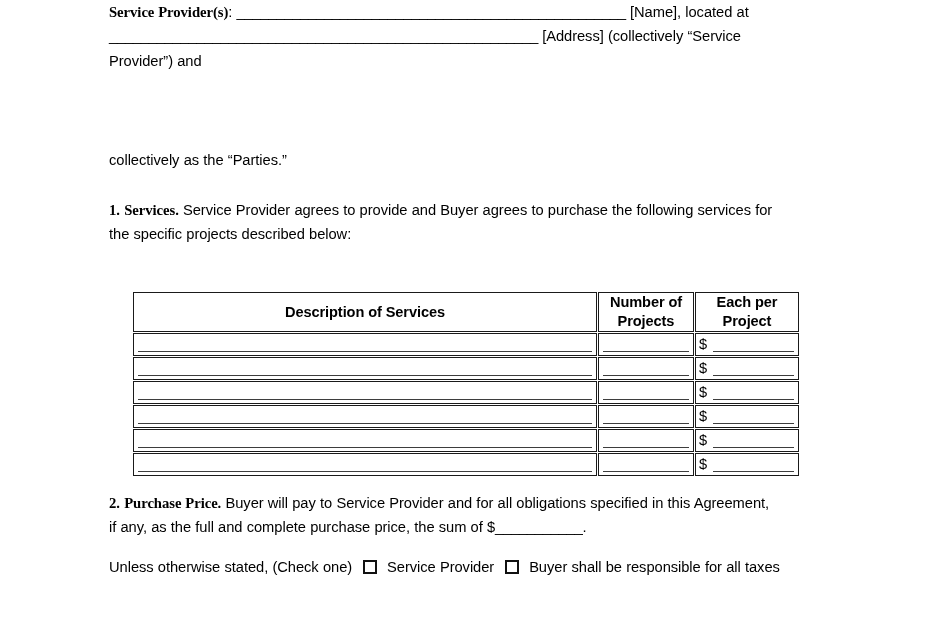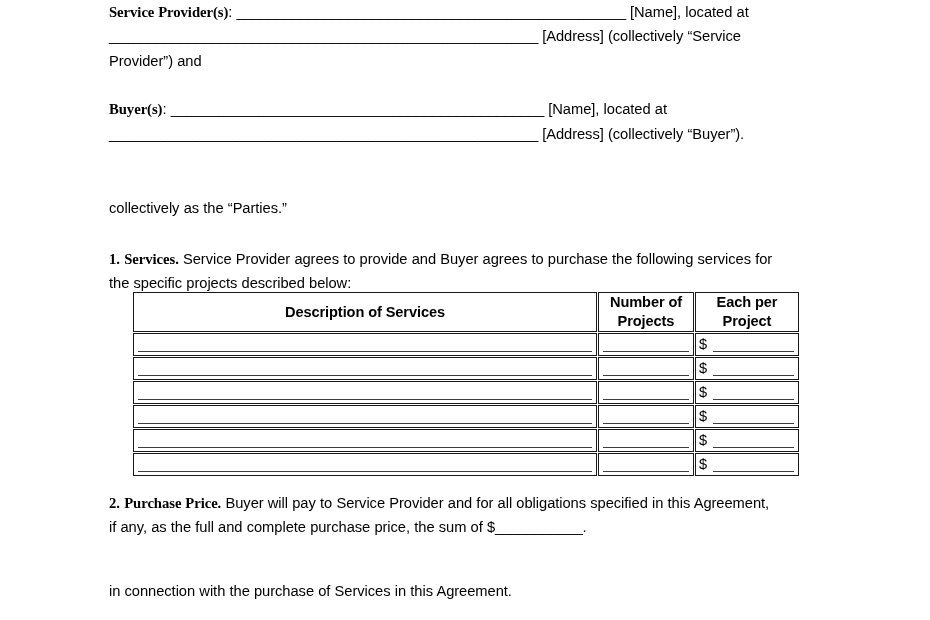--- a/index.html
+++ b/index.html
@@ -137,27 +137,20 @@
       <b>Service Provider(s)</b><span>:</span>
       <span class="fill">_________________________________________________</span>
       <span>[Name], located at</span><br>
       <span class="fill">______________________________________________________</span>
       <span>[Address] (collectively “Service</span><br>
       <span>Provider”) and</span>
     </p>
 
     <div class="gap-md"></div>
 
-    <p class="para">
-      <b>Buyer(s)</b><span>:</span>
-      <span class="fill">_______________________________________________</span>
-      <span>[Name], located at</span><br>
-      <span class="fill">______________________________________________________</span>
-      <span>[Address] (collectively “Buyer”).</span>
-    </p>
 
     <div class="gap-lg"></div>
 
     <p class="para">
       <br>
       <span>collectively as the “Parties.”</span>
     </p>
 
     <div class="gap-lg"></div>
 
@@ -248,18 +241,17 @@
     <p class="para">
       <b>2.</b>
       <b>Purchase Price.</b>
       <span>Buyer will pay to Service Provider and for all obligations specified in this Agreement,</span><br>
       <span>if any, as the full and complete purchase price, the sum of $</span><span class="fill">___________</span><span>.</span>
     </p>
   </div>
 
   <div class="sec-taxes">
     <p class="para">
-      <br>
-      <span>in connection with the purchase of Services in this Agreement.</span>
+      <span class="nowrapline"><span>Unless otherwise stated, (Check one)</span>&nbsp;&nbsp;<span class="chk"></span>&nbsp;&nbsp;<span>Service Provider</span>&nbsp;&nbsp;<span class="chk"></span>&nbsp;&nbsp;<span>Buyer</span> <span>shall be responsible for all taxes</span></span><br>
     </p>
   </div>
 
 </div>
 
 </body></html>

